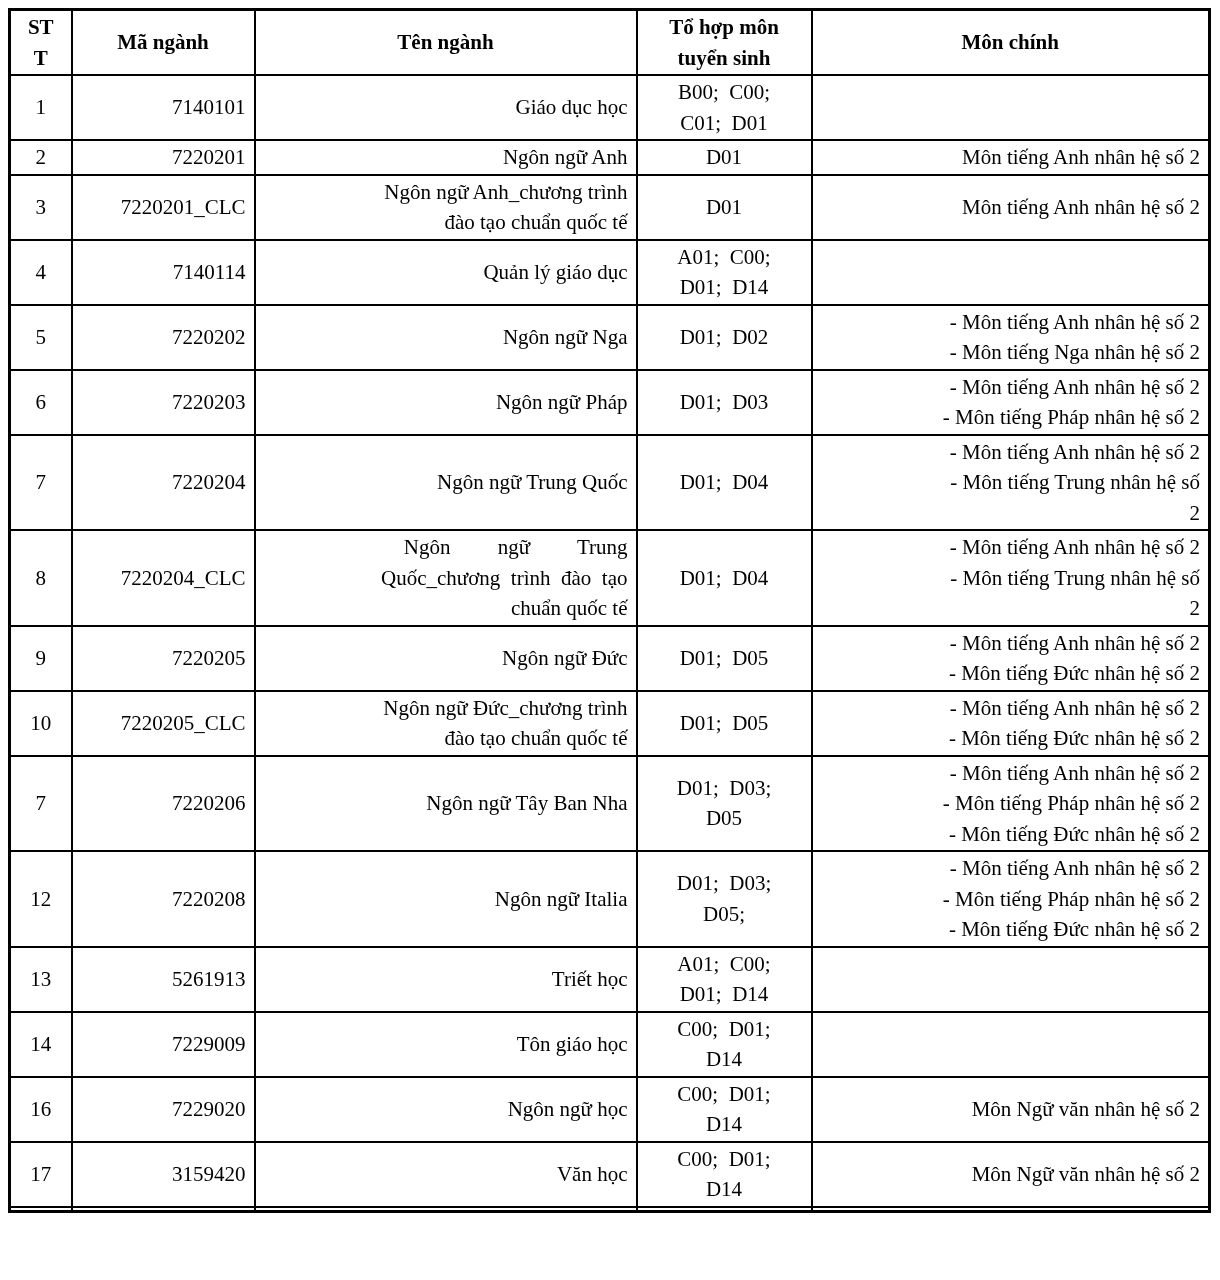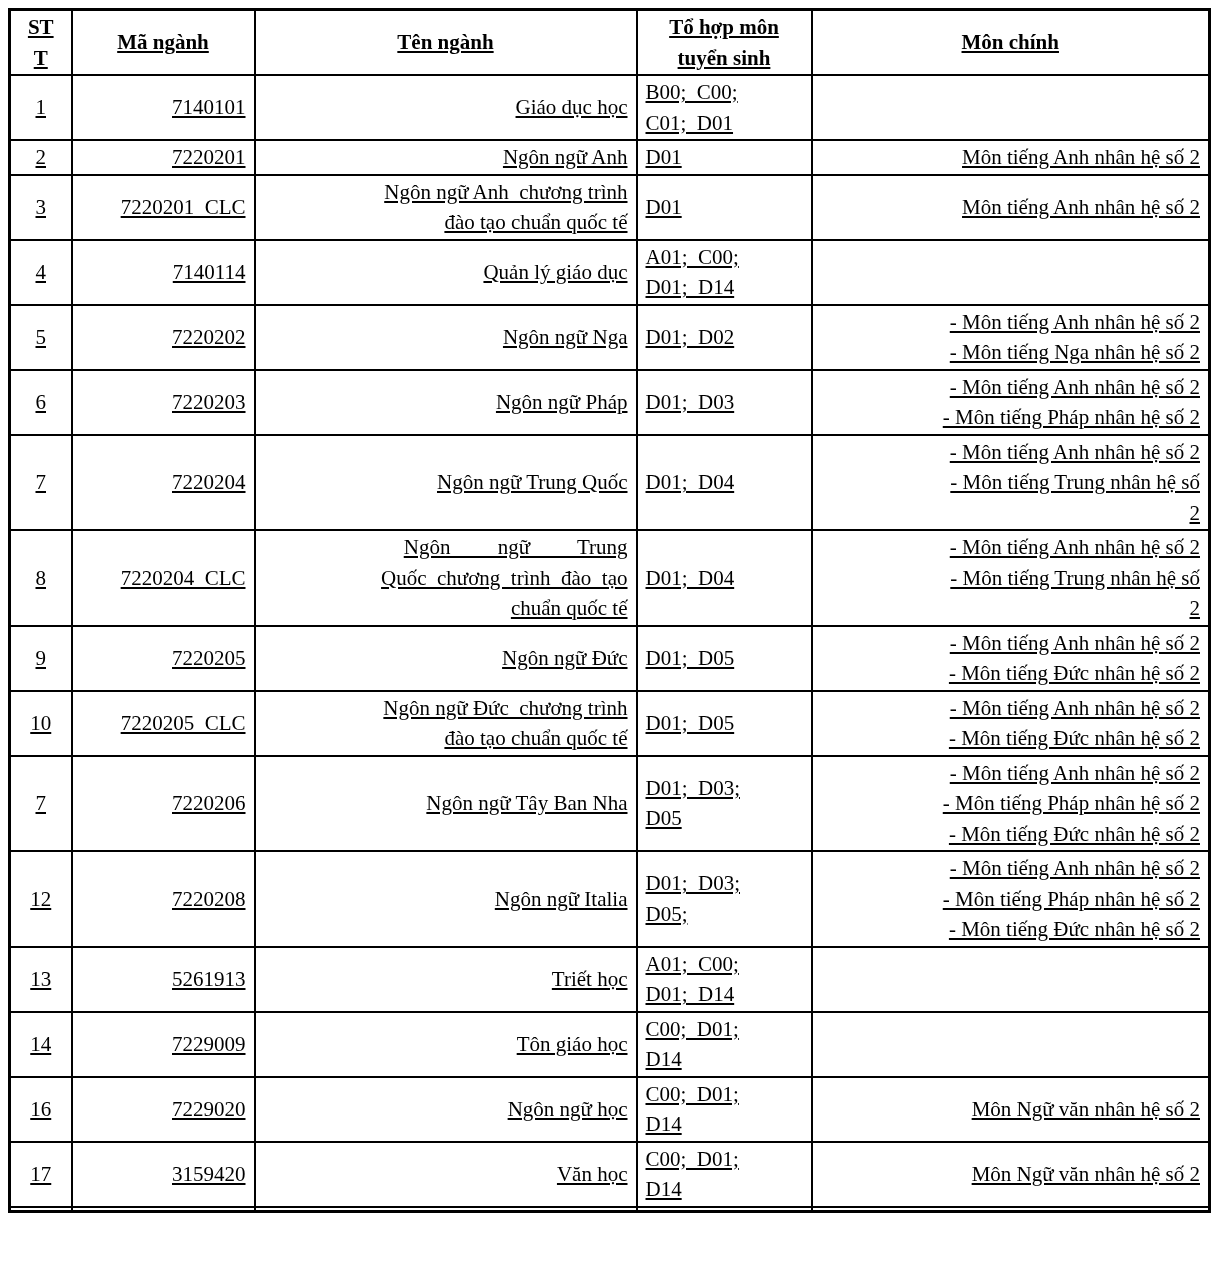--- a/index.html
+++ b/index.html
@@ -13,39 +13,38 @@
     overflow: hidden;
     font-family: "Liberation Serif", "DejaVu Serif", serif;
     color: #000000;
   }
   table.adm {
     border-collapse: collapse;
     table-layout: fixed;
     width: 1200px;
     margin: 8px 0 14px 8px;
     border: 3px solid #000000;
-    text-decoration: underline;
   }
   table.adm th, table.adm td {
     border: 2px solid #000000;
     font-size: 21px;
     line-height: 30.5px;
     padding: 1px 8px;
     vertical-align: middle;
     white-space: pre-wrap;
     word-wrap: break-word;
     color: #000000;
   }
   table.adm th {
     font-weight: bold;
     text-align: center;
     padding: 1px 4px;
   }
   td.col-stt { text-align: center; padding: 1px 2px; }
-  td.col-to_hop { text-align: left; }
+  td.col-to_hop { text-align: center; }
   td.col-ma_nganh, td.col-ten_nganh, td.col-mon_chinh { text-align: right; }
 </style>
 </head>
 <body>
 
 <table class="adm">
   <colgroup>
     <col style="width:62px">
     <col style="width:183px">
     <col style="width:382px">

